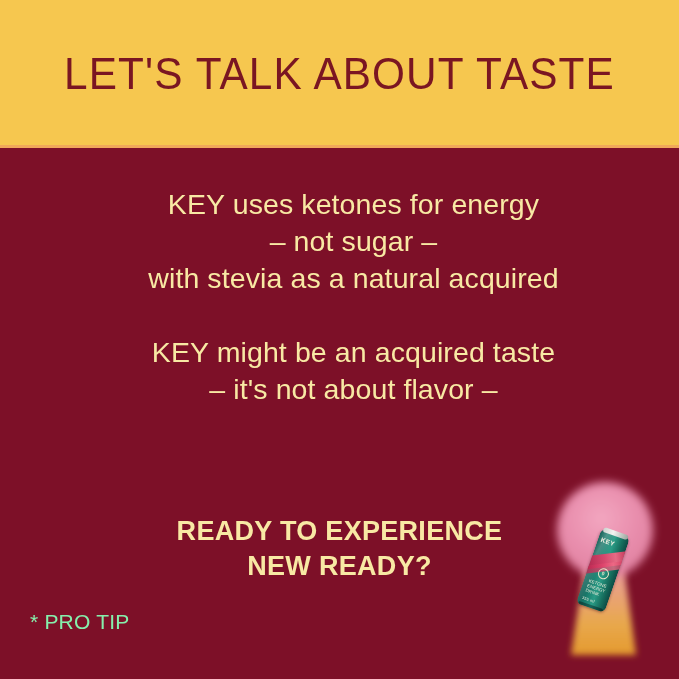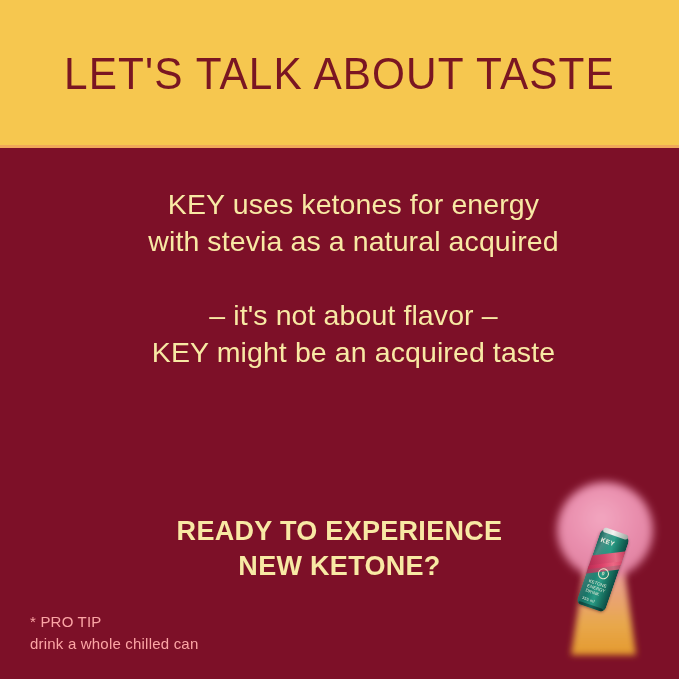--- a/index.html
+++ b/index.html
@@ -100,22 +100,22 @@
   #cta .line {
     display: block;
     white-space: nowrap;
   }
 
   
   #pro-tip {
     position: absolute;
     left: 30px;
     top: 611px;
-    color: #fca5a5;
-    font-size: 15px;
+    color: #86efac;
+    font-size: 21px;
     line-height: 22px;
     letter-spacing: 0.2px;
   }
   #pro-tip .line {
     display: block;
     white-space: nowrap;
   }
 
   
   #keyhole-art {
@@ -241,38 +241,38 @@
 <div id="poster">
 
   <div id="header-band"></div>
   <div id="header-rule"></div>
   <div id="poster-title">LET'S TALK ABOUT TASTE</div>
 
   <div id="body-copy">
 
     <div class="para" id="para-1">
       <span class="line">KEY uses ketones for energy</span>
+      <span class="line">– not sugar –</span>
       <span class="line">with stevia as a natural acquired</span>
     </div>
 
     <div class="para" id="para-2">
+      <span class="line">KEY might be an acquired taste</span>
       <span class="line">– it's not about flavor –</span>
-      <span class="line">KEY might be an acquired taste</span>
     </div>
 
   </div>
 
   <div id="cta">
     <span class="line">READY TO EXPERIENCE</span>
-    <span class="line">NEW KETONE?</span>
+    <span class="line">NEW READY?</span>
   </div>
 
   <div id="pro-tip">
     <span class="line">* PRO TIP</span>
-    <span class="line">drink a whole chilled can</span>
   </div>
 
   <div id="keyhole-art">
     <svg id="keyhole-svg" viewBox="0 0 149 213">
       <defs>
         <radialGradient id="gradCircle" cx="46%" cy="38%" r="66%">
           <stop offset="0%" stop-color="#F3A7C0"></stop>
           <stop offset="52%" stop-color="#E98FAE"></stop>
           <stop offset="100%" stop-color="#DF7F9E"></stop>
         </radialGradient>

